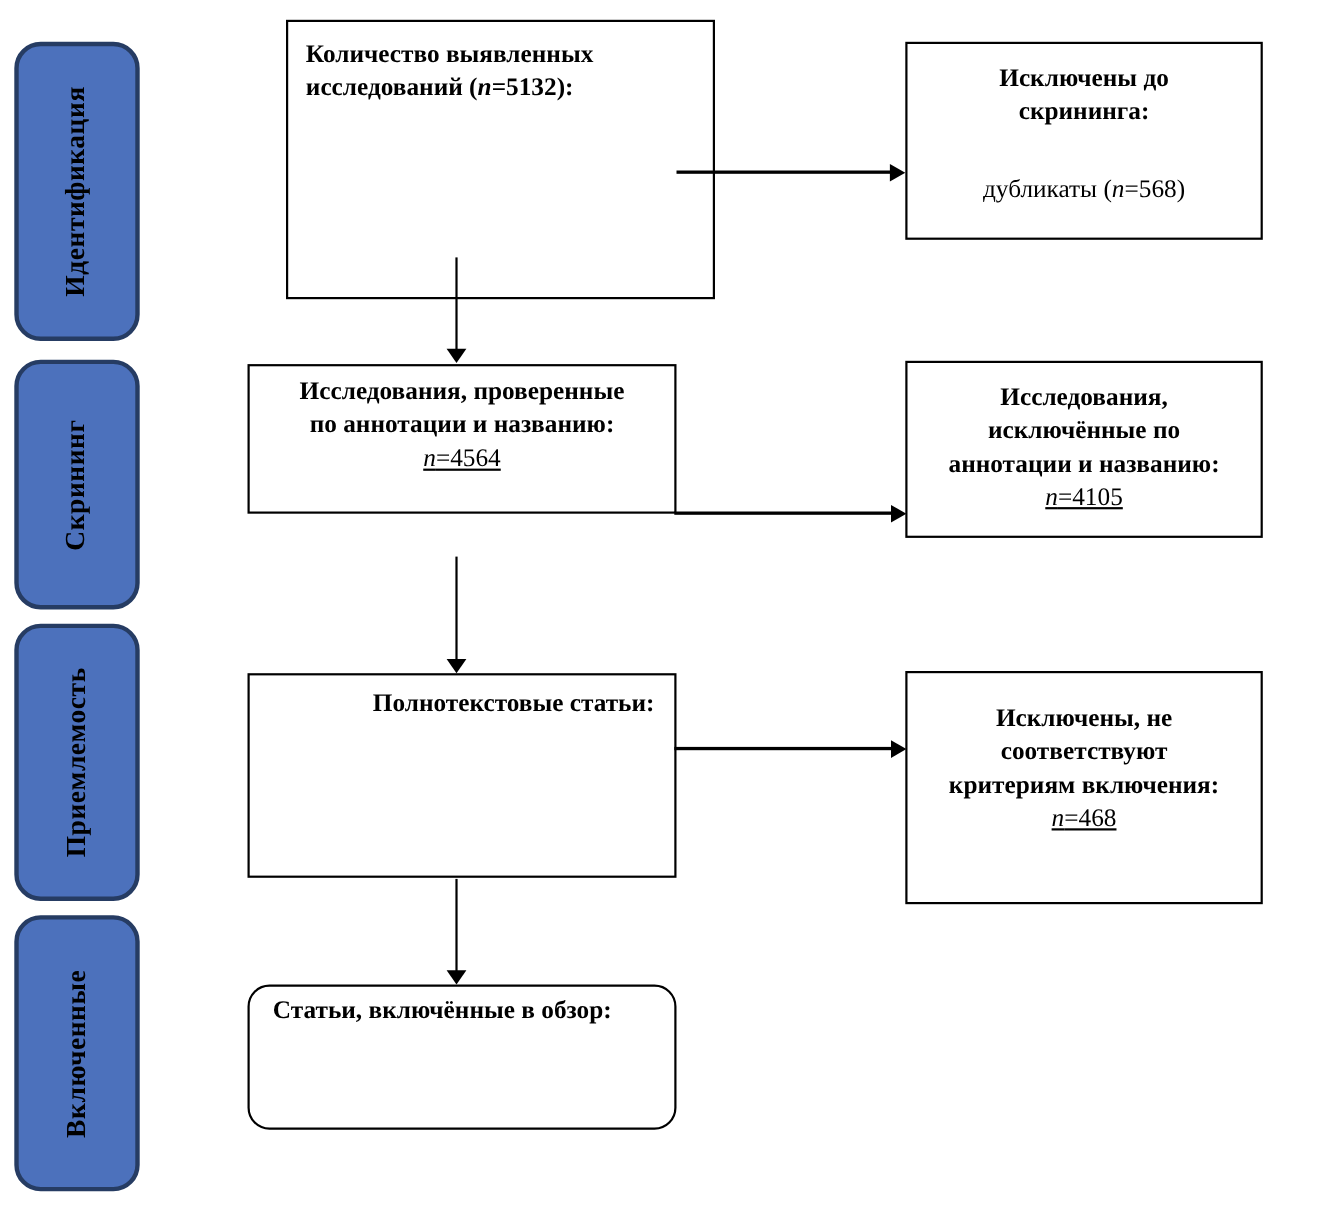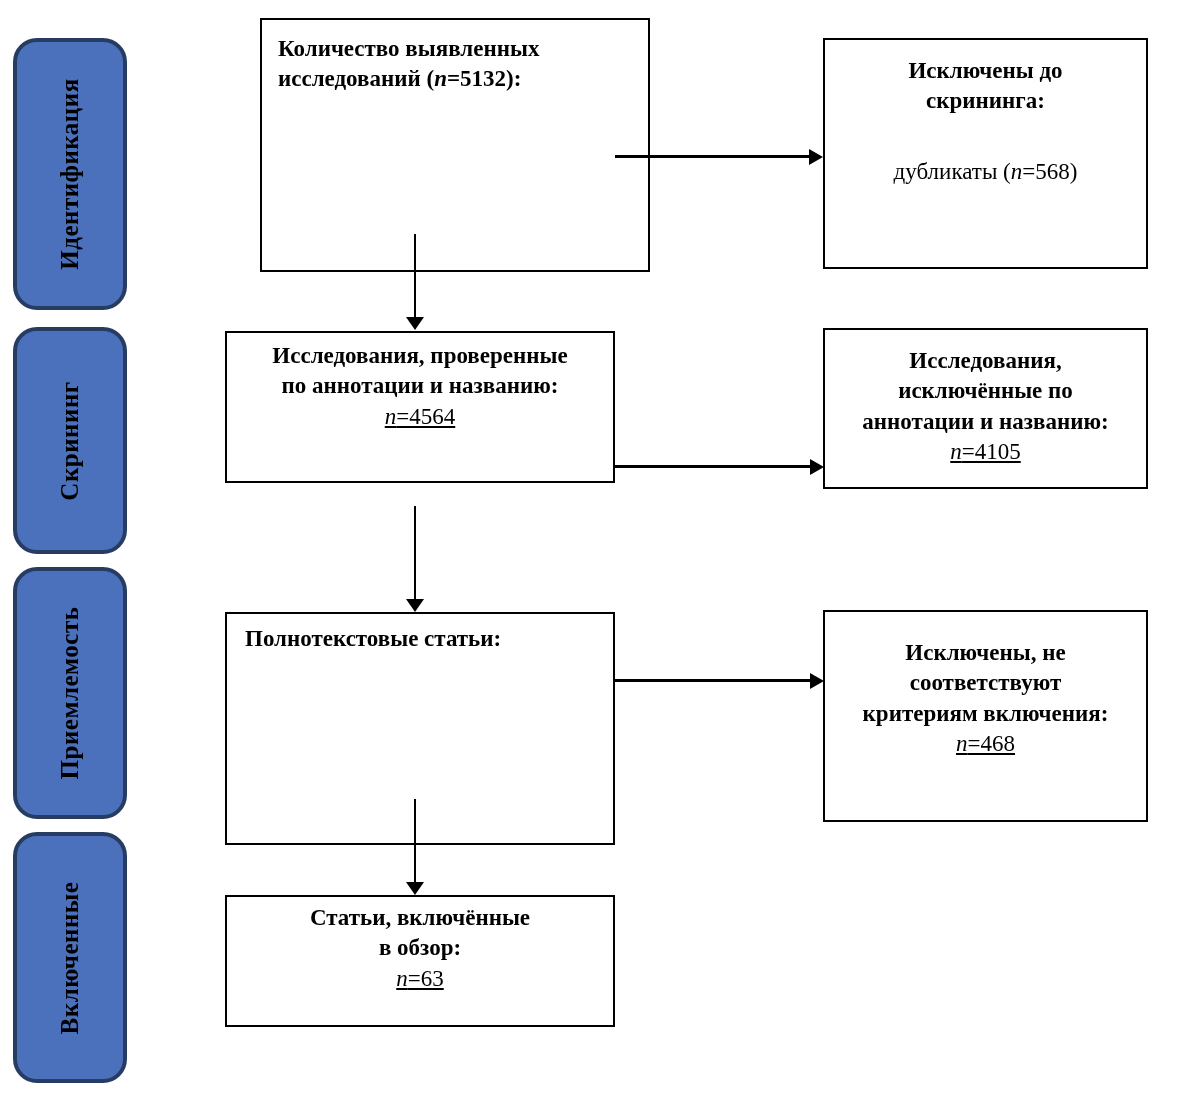--- a/index.html
+++ b/index.html
@@ -49,25 +49,25 @@
     line-height: 1.32;
   }
   .main-box { left: 225px; width: 390px; }
   .side-box { left: 823px; width: 325px; text-align: center; }
   .title { font-weight: bold; }
   .count { font-weight: normal; text-decoration: underline; }
   .count i, .title i, .detail i { font-style: italic; }
   .detail { font-weight: normal; margin-top: 40px; }
 
   #box-identified { top: 18px;  height: 254px; padding: 14px 16px; text-align: left; margin-left: 35px; }
-  #box-screened   { top: 331px; height: 152px; padding: 8px 36px;  text-align: center; }
-  #box-fulltext   { top: 612px; height: 233px; padding: 10px 18px; text-align: left; }
-  #box-included   { top: 895px; height: 132px; padding: 6px 80px;  text-align: center; }
+  #box-screened   { top: 331px; height: 136px; padding: 8px 36px;  text-align: center; }
+  #box-fulltext   { top: 612px; height: 186px; padding: 10px 18px; text-align: right; }
+  #box-included   { top: 895px; height: 132px; padding: 6px 21px;  text-align: left; border-radius: 20px; }
 
-  #box-excl-dup      { top: 38px;  height: 231px; padding: 16px 28px; }
+  #box-excl-dup      { top: 38px;  height: 180px; padding: 16px 28px; }
   #box-excl-abstract { top: 328px; height: 161px; padding: 16px 30px; }
   #box-excl-criteria { top: 610px; height: 212px; padding: 26px 30px; }
 
   
   .vline {
     position: absolute;
     width: 2px;
     background: #000000;
   }
   .vhead {
@@ -116,21 +116,20 @@
     <div class="title">Исследования, проверенные по аннотации и названию:</div>
     <div class="count"><i>n</i><span>=4564</span></div>
   </div>
 
   <div class="box main-box" id="box-fulltext">
     <div class="title">Полнотекстовые статьи:</div>
   </div>
 
   <div class="box main-box" id="box-included">
     <div class="title">Статьи, включённые в обзор:</div>
-    <div class="count"><i>n</i><span>=63</span></div>
   </div>
 
   <div class="box side-box" id="box-excl-dup">
     <div class="title">Исключены до скрининга:</div>
     <div class="detail"><span>дубликаты (</span><i>n</i><span>=568)</span></div>
   </div>
 
   <div class="box side-box" id="box-excl-abstract">
     <div class="title">Исследования, исключённые по аннотации и названию:</div>
     <div class="count"><i>n</i><span>=4105</span></div>

